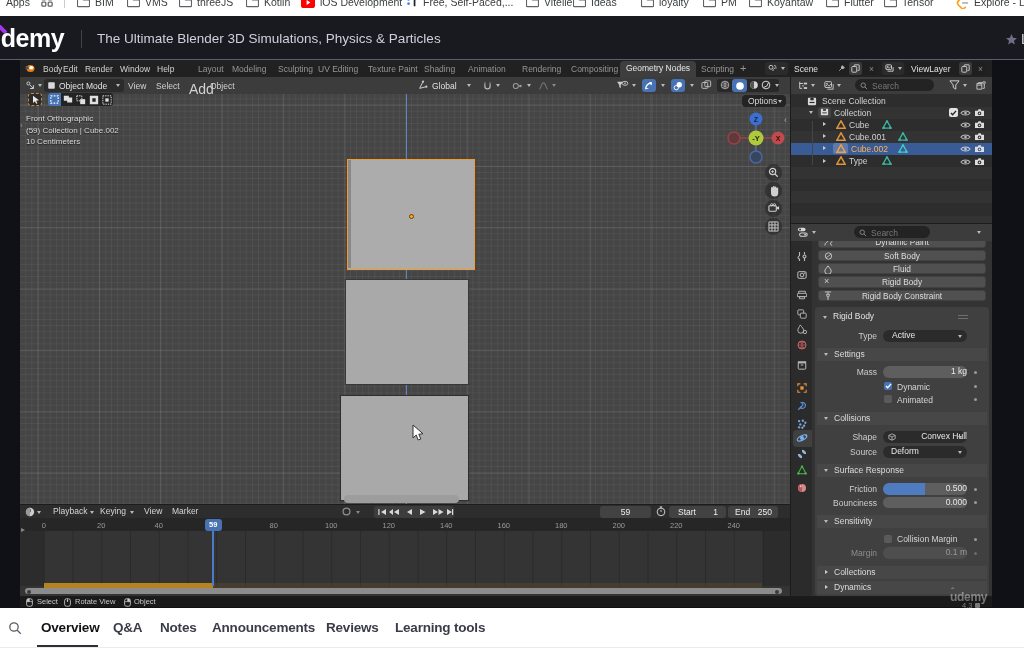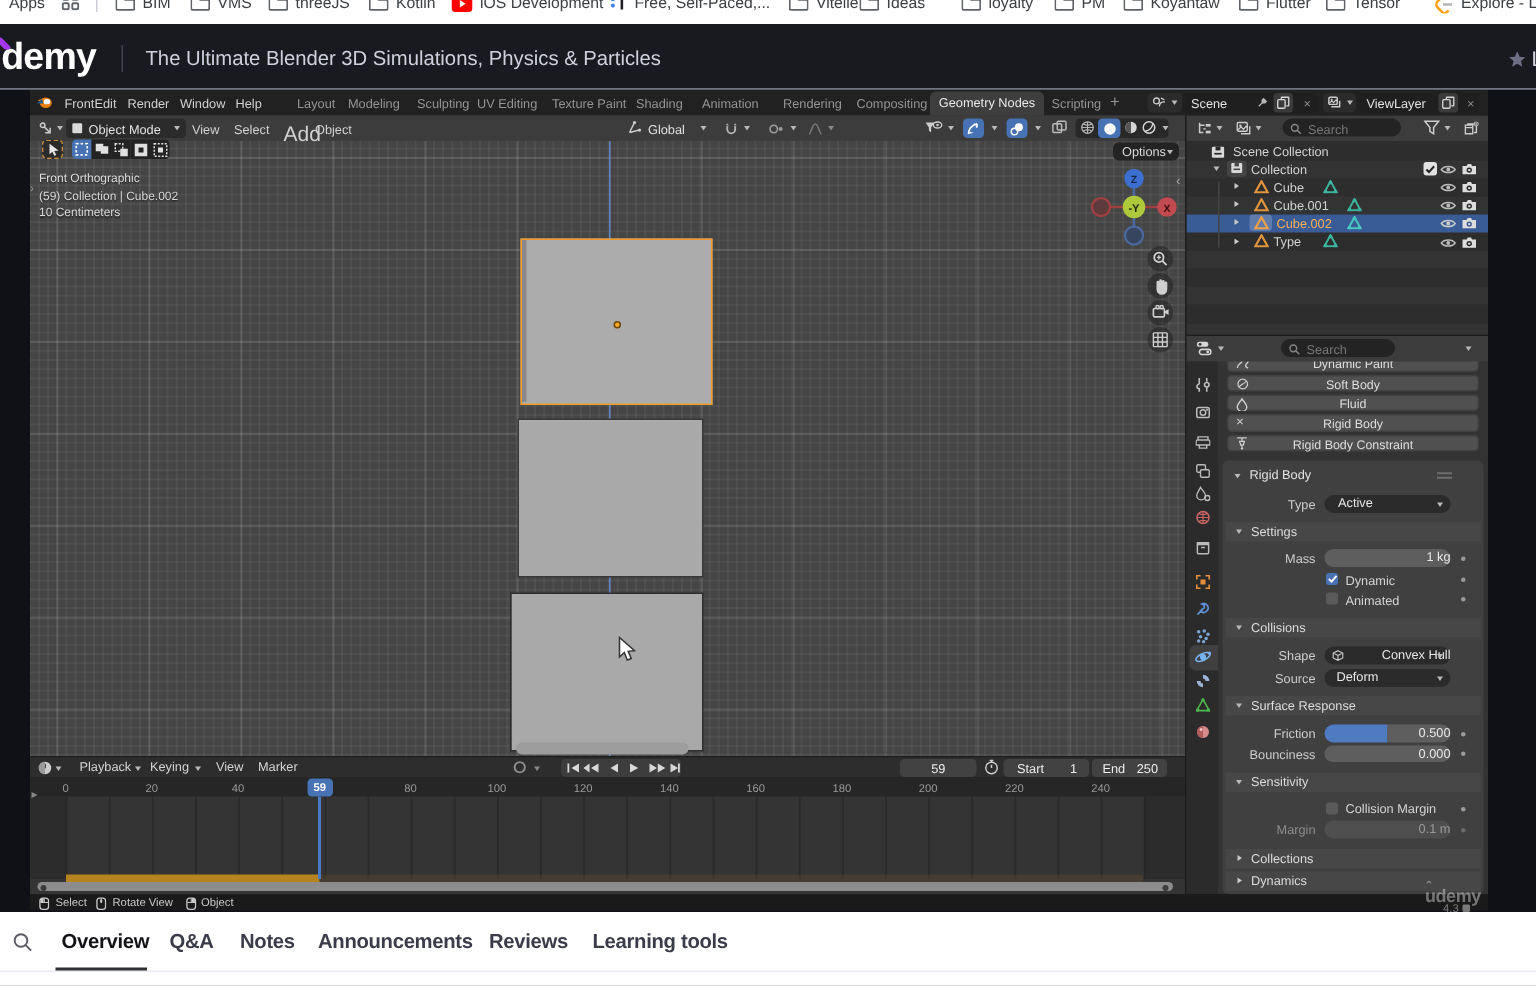--- a/index.html
+++ b/index.html
@@ -134,21 +134,21 @@
   <div id="video">
     <div id="blender">
 
       <div id="topbar" style="left:0;top:0;width:972px;height:16.5px;background:#212121;white-space:nowrap;">
         <svg style="position:absolute;left:4px;top:3px" width="12" height="10" viewBox="0 0 24 20">
             <ellipse cx="13" cy="11" rx="8" ry="7" fill="#e87d0d"></ellipse>
             <ellipse cx="14.5" cy="9.5" rx="4.5" ry="3.5" fill="#fff"></ellipse>
             <path d="M2 8 L12 4 L10 10z" fill="#e87d0d"></path>
             <path d="M1 12 L8 6 L10 12z" fill="#265787"></path>
           </svg>
-        <div class="menu" style="left:23px;top:3.5px;">Front</div>
+        <div class="menu" style="left:23px;top:3.5px;">Body</div>
         <div class="menu" style="left:43px;top:3.5px;">Edit</div>
         <div class="menu" style="left:65px;top:3.5px;">Render</div>
         <div class="menu" style="left:100px;top:3.5px;">Window</div>
         <div class="menu" style="left:137px;top:3.5px;">Help</div>
         <div class="tab" style="left:178px;top:3.5px;">Layout</div>
         <div class="tab" style="left:212px;top:3.5px;">Modeling</div>
         <div class="tab" style="left:258px;top:3.5px;">Sculpting</div>
         <div class="tab" style="left:298px;top:3.5px;">UV Editing</div>
         <div class="tab" style="left:348px;top:3.5px;">Texture Paint</div>
         <div class="tab" style="left:404px;top:3.5px;">Shading</div>

